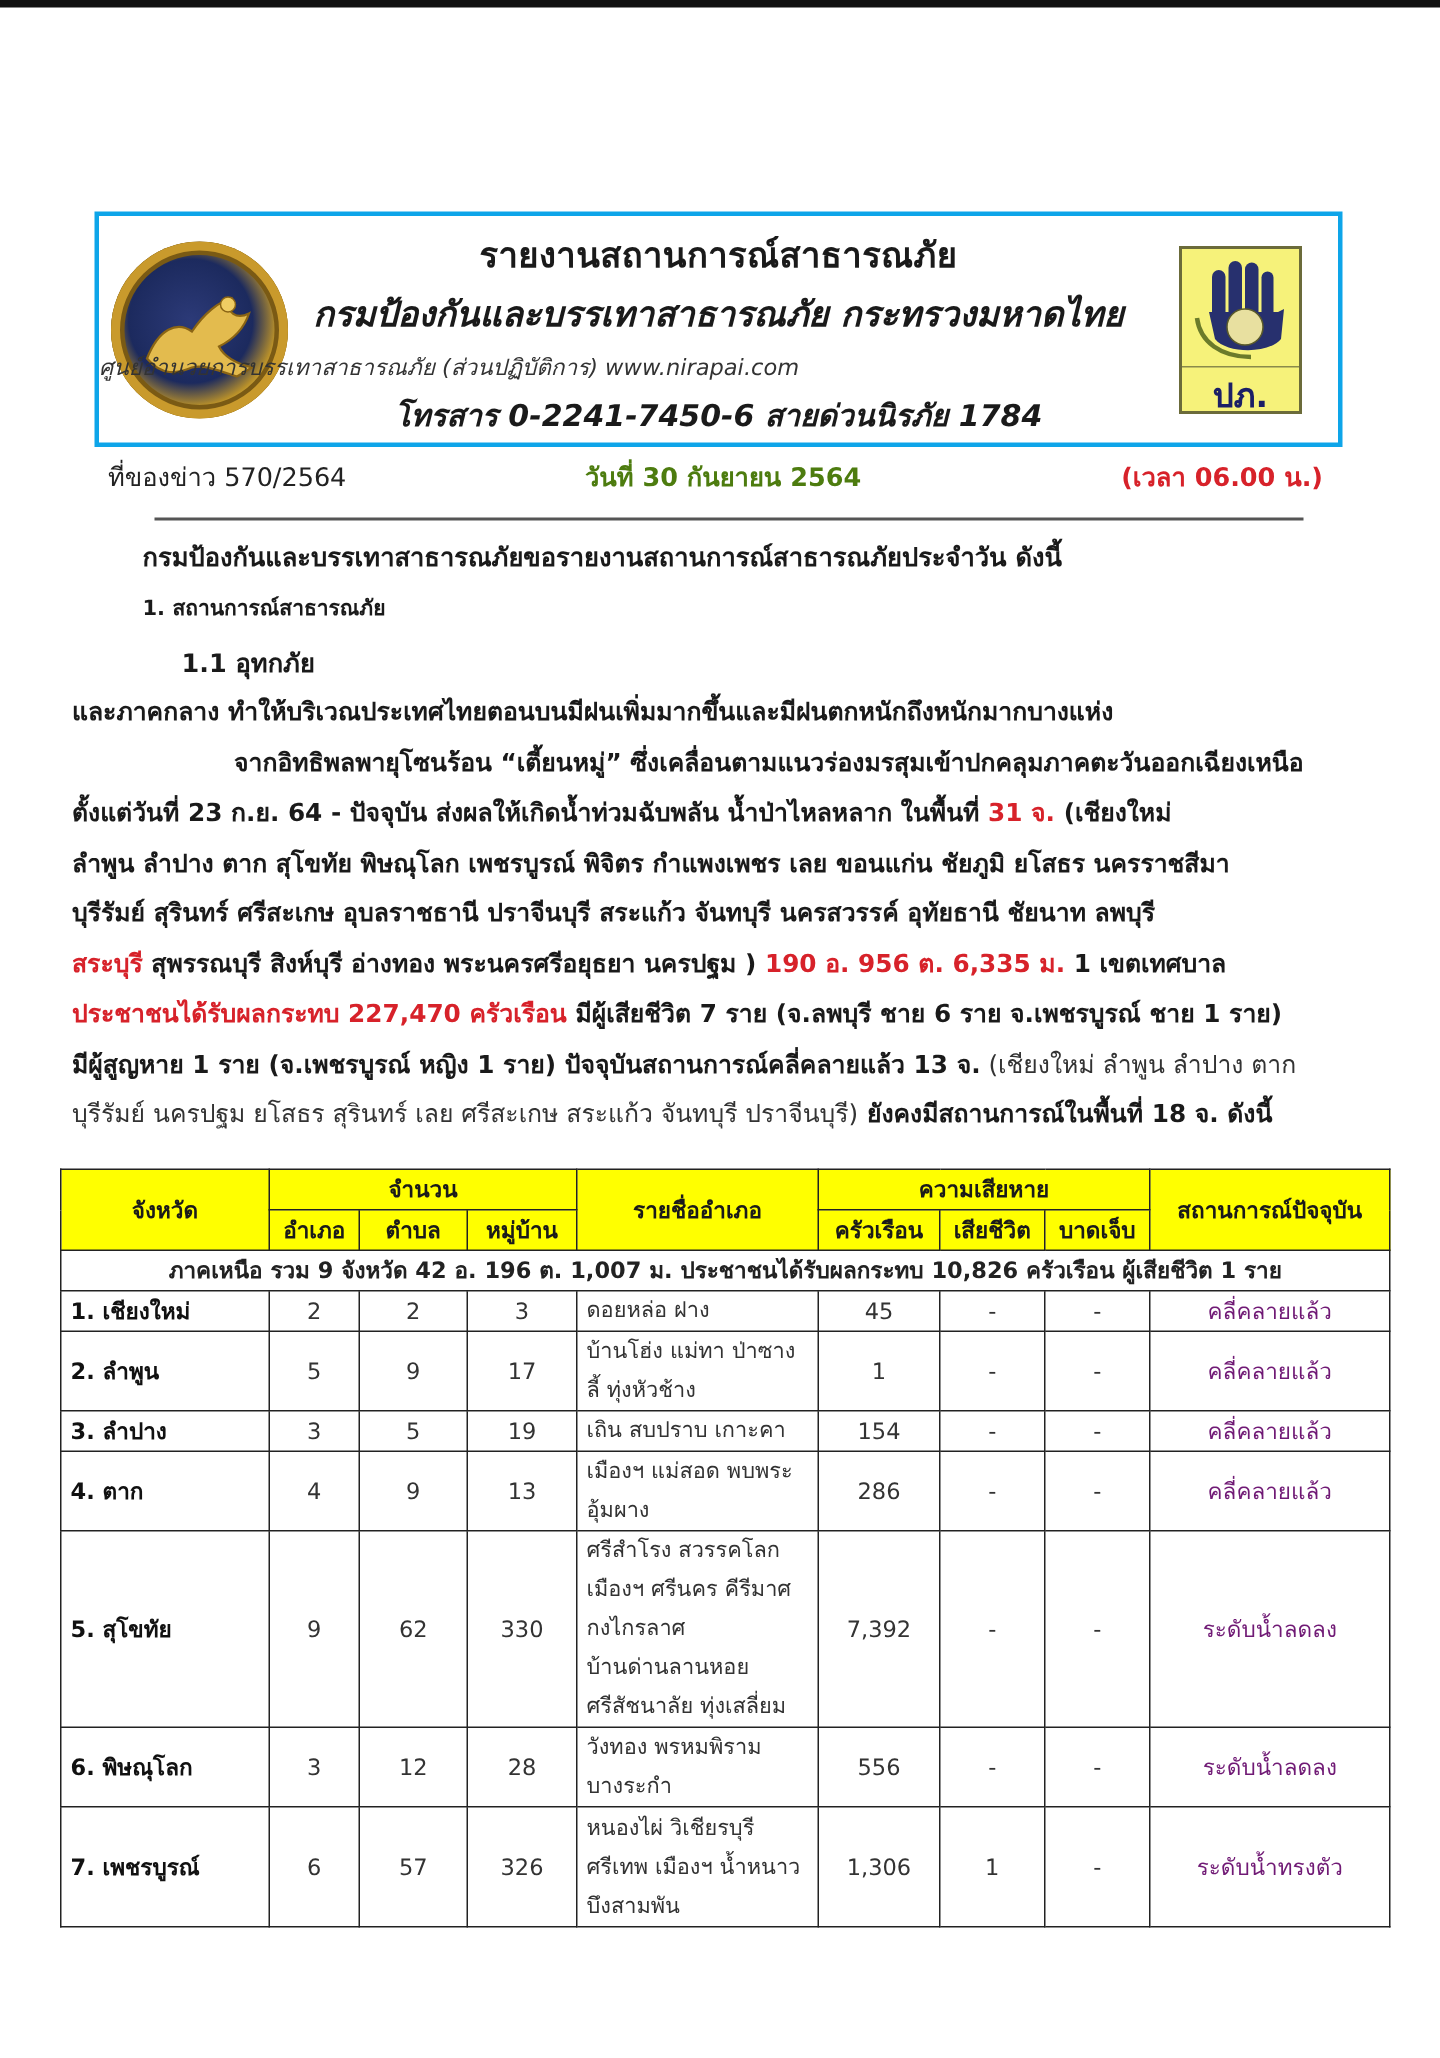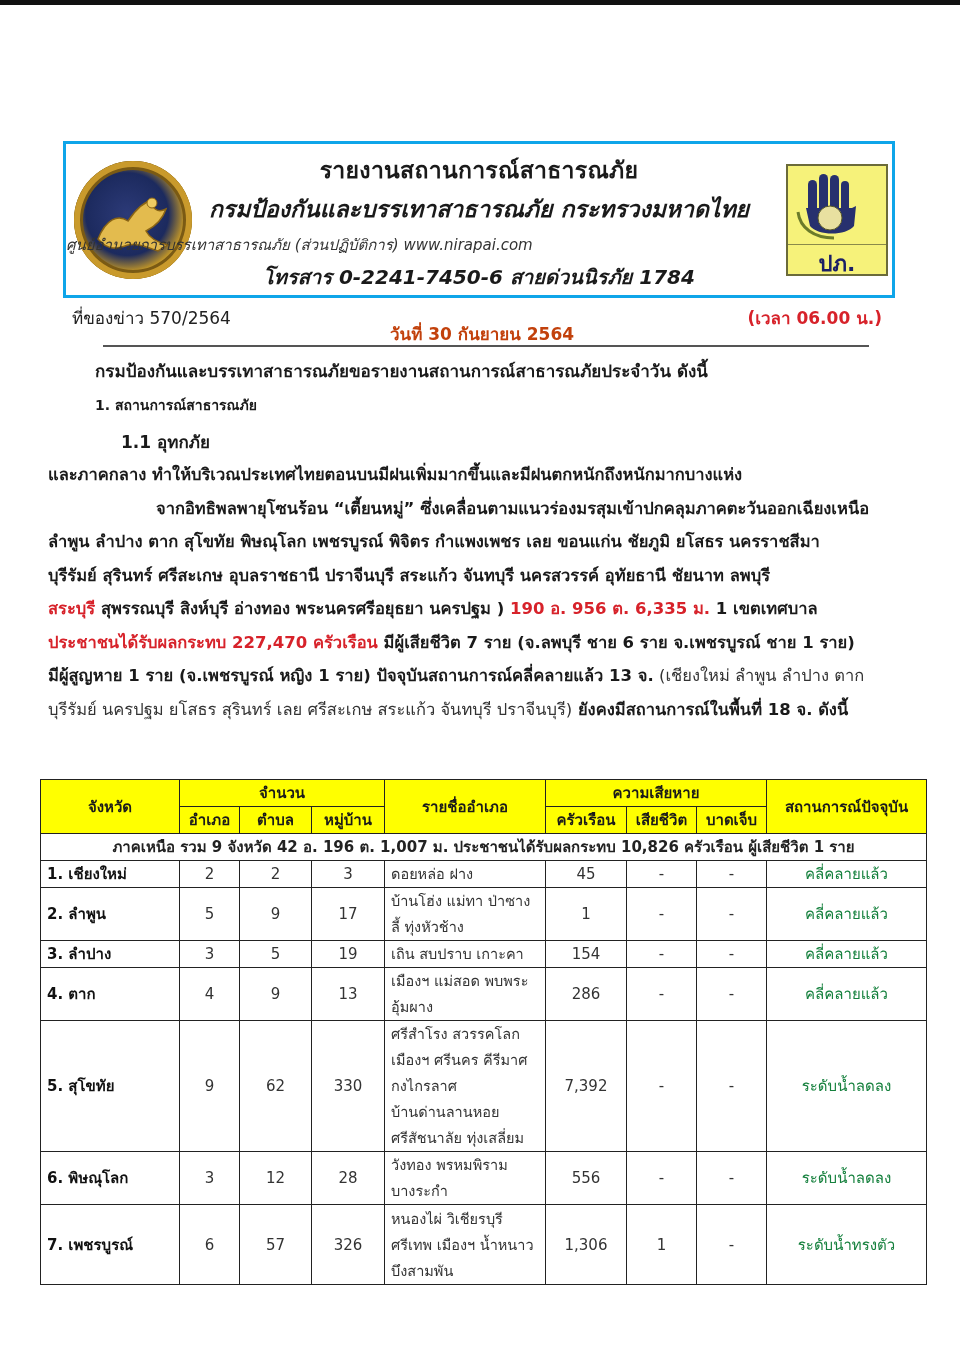--- a/index.html
+++ b/index.html
@@ -18,30 +18,30 @@
     position: absolute; left: 8px; top: 17px; width: 118px; height: 118px; border-radius: 50%;
     background: radial-gradient(circle at 45% 45%, #2c3a78 0%, #1c2a5e 45%, #b8902a 62%, #e7c152 72%, #a97b1c 86%, #6a4c10 100%);
     box-shadow: inset 0 0 0 6px #c99a2c, inset 0 0 0 9px #7a5a14;
   }
   .seal svg { position: absolute; left: 14px; top: 18px; }
   .title-1 { position: absolute; left: 0; right: 0; top: 8px; text-align: center; font-size: 23px; font-weight: bold; letter-spacing: 0.3px; }
   .title-2 { position: absolute; left: 0; right: 0; top: 47px; text-align: center; font-size: 23px; font-weight: bold; font-style: italic; }
   .title-3 { position: absolute; left: 0; right: 0; top: 89px; text-align: left; font-size: 15px; font-style: italic; color: #333; }
   .title-4 { position: absolute; left: 0; right: 0; top: 117px; text-align: center; font-size: 20px; font-weight: bold; font-style: italic; }
   .ddpm-logo {
-    position: absolute; left: 720px; top: 20px; width: 102px; height: 112px;
+    position: absolute; left: 720px; top: 20px; width: 82px; height: 112px;
     background: #f6f27a; border: 2px solid #6b6b3a; box-sizing: border-box; padding-left: 44px;
   }
   .ddpm-logo .hand { position: absolute; left: 6px; top: 6px; }
   .ddpm-logo .sep { position: absolute; left: 0; right: 0; top: 78px; border-top: 1px solid #8a8a4a; }
   .ddpm-logo .abbr { position: absolute; left: 0; right: 0; top: 80px; text-align: center; font-size: 22px; font-weight: bold; color: #1b1f66; }
 
   .meta-row { position: absolute; left: 72px; top: 304px; width: 810px; height: 26px; font-size: 17px; }
   .meta-row .news-no { position: absolute; left: 0; top: 0; color: #222; }
-  .meta-row .date { position: absolute; left: 318px; top: 16px; color: #c2410c; font-weight: bold; }
+  .meta-row .date { position: absolute; left: 318px; top: 0; color: #4d7c0f; font-weight: bold; }
   .meta-row .time { position: absolute; right: 0; top: 0; color: #d7222a; font-weight: bold; }
   .rule { position: absolute; left: 103px; top: 345px; width: 766px; border-top: 2px solid #555; }
 
   .p-intro { position: absolute; left: 95px; top: 357px; font-size: 17px; font-weight: bold; }
   .p-h1 { position: absolute; left: 95px; top: 394px; font-size: 14px; font-weight: bold; }
   .p-h11 { position: absolute; left: 121px; top: 428px; font-size: 17px; font-weight: bold; }
 
   .body-text { position: absolute; left: 48px; top: 458px; width: 847px; font-size: 16.5px; line-height: 33.5px; font-weight: bold; color: #1a1a1a; }
   .body-text .line { display: block; white-space: nowrap; overflow: hidden; }
   .body-text .indent { padding-left: 108px; }
@@ -51,21 +51,21 @@
   table.report {
     position: absolute; left: 40px; top: 779px; width: 886px;
     border-collapse: collapse; table-layout: fixed; font-size: 15px;
   }
   table.report th, table.report td { border: 1.5px solid #222; padding: 0 6px; }
   table.report th { background: #ffff00; font-weight: bold; text-align: center; height: 26px; }
   table.report td { text-align: center; color: #333; }
   table.report td.prov { text-align: left; font-weight: bold; color: #111; }
   table.report td.dist { text-align: left; line-height: 26px; padding: 0 6px; font-size: 14.5px; }
   table.report td.region { text-align: center; font-weight: bold; color: #222; height: 26px; font-size: 15px; }
-  table.report td.status { color: #15803d; }
+  table.report td.status { color: #701a75; }
 </style>
 </head>
 <body>
 
 <div class="topbar"></div>
 
 <div class="header-box">
   <div class="seal">
     <svg width="90" height="82" viewBox="0 0 90 82">
       <path d="M10 60 C 18 40, 30 35, 40 42 C 48 30, 58 22, 66 20 C 62 30, 70 34, 78 30 C 74 42, 66 48, 58 52 C 62 60, 72 64, 80 66 L 70 72 C 58 68, 48 64, 40 66 C 30 70, 20 72, 10 60 Z" fill="#e3bb4e" stroke="#8a6414" stroke-width="1.5"></path>
@@ -98,20 +98,21 @@
 </div>
 <div class="rule"></div>
 
 <div class="p-intro">กรมป้องกันและบรรเทาสาธารณภัยขอรายงานสถานการณ์สาธารณภัยประจำวัน ดังนี้</div>
 <div class="p-h1">1. สถานการณ์สาธารณภัย</div>
 <div class="p-h11">1.1 อุทกภัย</div>
 
 <div class="body-text">
   <span class="line">และภาคกลาง ทำให้บริเวณประเทศไทยตอนบนมีฝนเพิ่มมากขึ้นและมีฝนตกหนักถึงหนักมากบางแห่ง</span>
   <span class="line indent">จากอิทธิพลพายุโซนร้อน “เตี้ยนหมู่” ซึ่งเคลื่อนตามแนวร่องมรสุมเข้าปกคลุมภาคตะวันออกเฉียงเหนือ</span>
+  <span class="line"><span>ตั้งแต่วันที่ 23 ก.ย. 64 - ปัจจุบัน ส่งผลให้เกิดน้ำท่วมฉับพลัน น้ำป่าไหลหลาก ในพื้นที่ </span><span class="red">31 จ.</span><span> (เชียงใหม่</span></span>
   <span class="line">ลำพูน ลำปาง ตาก สุโขทัย พิษณุโลก เพชรบูรณ์ พิจิตร กำแพงเพชร เลย ขอนแก่น ชัยภูมิ ยโสธร นครราชสีมา</span>
   <span class="line">บุรีรัมย์ สุรินทร์ ศรีสะเกษ อุบลราชธานี ปราจีนบุรี สระแก้ว จันทบุรี นครสวรรค์ อุทัยธานี ชัยนาท ลพบุรี</span>
   <span class="line"><span class="red">สระบุรี</span><span> สุพรรณบุรี สิงห์บุรี อ่างทอง พระนครศรีอยุธยา นครปฐม ) </span><span class="red">190 อ. 956 ต. 6,335 ม.</span><span> 1 เขตเทศบาล</span></span>
   <span class="line"><span class="red">ประชาชนได้รับผลกระทบ 227,470 ครัวเรือน</span><span> มีผู้เสียชีวิต 7 ราย (จ.ลพบุรี ชาย 6 ราย จ.เพชรบูรณ์ ชาย 1 ราย)</span></span>
   <span class="line"><span>มีผู้สูญหาย 1 ราย (จ.เพชรบูรณ์ หญิง 1 ราย) ปัจจุบันสถานการณ์คลี่คลายแล้ว 13 จ.</span><span class="normal"> (เชียงใหม่ ลำพูน ลำปาง ตาก</span></span>
   <span class="line"><span class="normal">บุรีรัมย์ นครปฐม ยโสธร สุรินทร์ เลย ศรีสะเกษ สระแก้ว จันทบุรี ปราจีนบุรี)</span><span> ยังคงมีสถานการณ์ในพื้นที่ 18 จ. ดังนี้</span></span>
 </div>
 
 <table class="report">
   <colgroup>

